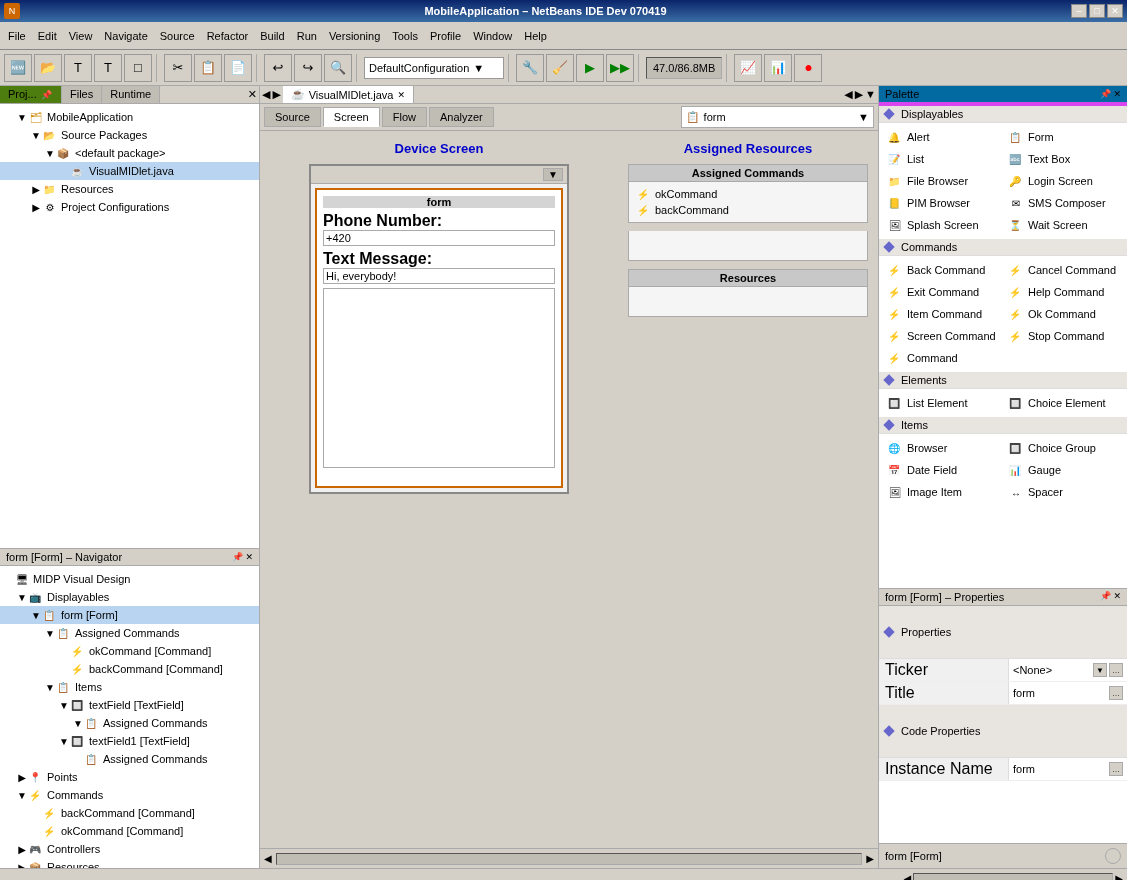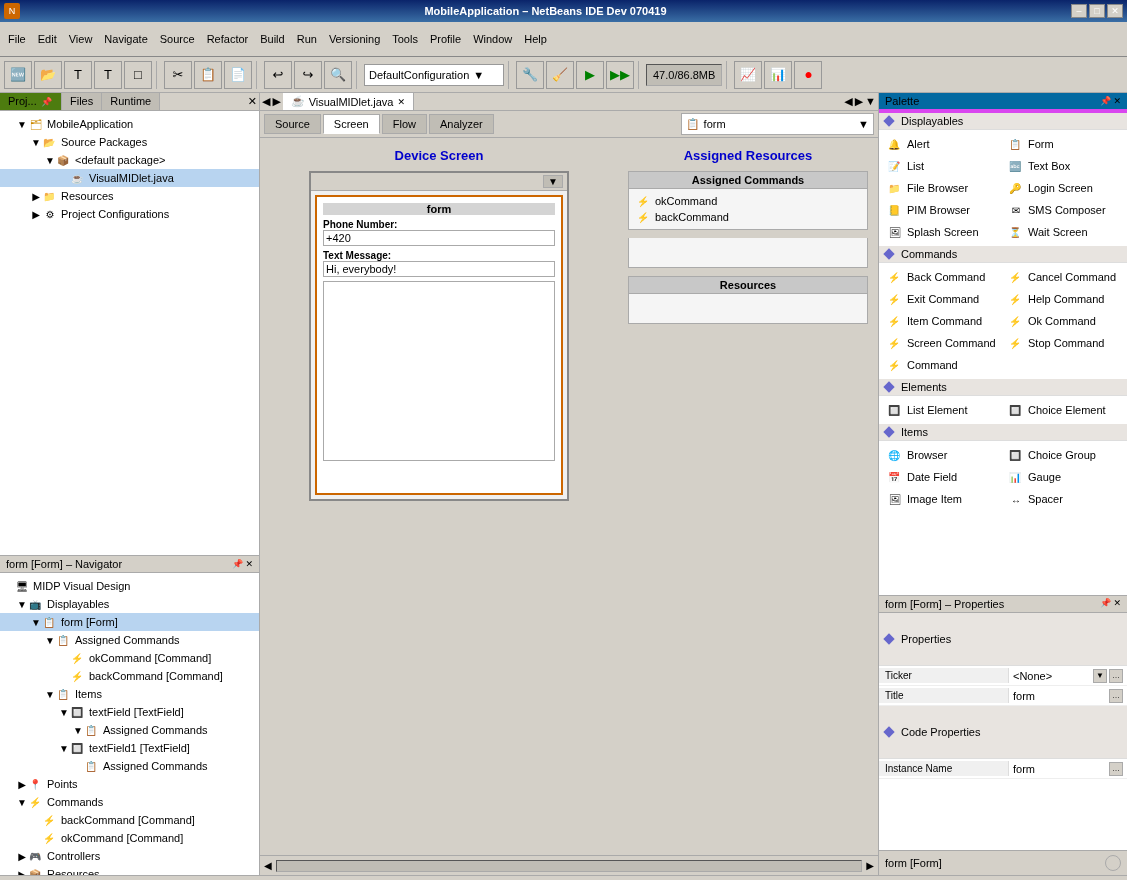--- a/index.html
+++ b/index.html
@@ -5,21 +5,21 @@
     * { box-sizing: border-box; margin: 0; padding: 0; }
     body { font-family: 'Arial', sans-serif; font-size: 11px; background: #d4d0c8; overflow: hidden; width: 1127px; height: 880px; }
     
     
     #titlebar { background: linear-gradient(to bottom, #0a246a, #3a6ea5); color: white; height: 22px; display: flex; align-items: center; justify-content: space-between; padding: 0 4px; }
     #titlebar .title { font-size: 11px; font-weight: bold; flex: 1; text-align: center; }
     #titlebar .controls { display: flex; gap: 2px; }
     #titlebar .controls span { width: 16px; height: 14px; background: #d4d0c8; border: 1px solid #888; display: inline-flex; align-items: center; justify-content: center; font-size: 9px; cursor: pointer; }
 
     
-    #menubar { background: #d4d0c8; height: 35px; display: flex; align-items: center; padding: 0 2px; border-bottom: 1px solid #888; }
+    #menubar { background: #d4d0c8; height: 28px; display: flex; align-items: center; padding: 0 2px; border-bottom: 1px solid #888; }
     #menubar span { padding: 2px 6px; font-size: 11px; cursor: pointer; }
 
     
     #toolbar { background: #d4d0c8; height: 36px; display: flex; align-items: center; padding: 2px 4px; border-bottom: 1px solid #aaa; gap: 2px; }
     .toolbar-btn { width: 28px; height: 28px; background: #d4d0c8; border: 1px solid #999; display: flex; align-items: center; justify-content: center; cursor: pointer; font-size: 13px; }
     .toolbar-sep { width: 4px; height: 28px; border-left: 1px solid #aaa; margin: 0 2px; }
     .toolbar-config { display: flex; align-items: center; border: 1px solid #999; background: white; height: 22px; padding: 0 4px; font-size: 11px; min-width: 140px; }
 
     
     #main { display: flex; height: calc(880px - 22px - 20px - 36px - 20px); }
@@ -52,21 +52,21 @@
     .vtab.active { background: white; border-bottom: 1px solid white; }
 
     
     #design-area { flex: 1; display: flex; overflow: hidden; }
     #device-section { flex: 1; display: flex; flex-direction: column; align-items: center; padding: 10px; background: #d4d0c8; }
     #device-label { color: #0000cc; font-size: 13px; margin-bottom: 8px; font-weight: bold; }
     #device-frame { background: #f0f0f0; border: 2px solid #888; position: relative; width: 260px; }
     #device-header { background: #d4d0c8; border-bottom: 1px solid #aaa; padding: 2px 4px; display: flex; align-items: center; justify-content: flex-end; }
     #device-screen { background: white; border: 2px solid #cc6600; margin: 4px; padding: 6px; min-height: 300px; }
     #form-title { text-align: center; font-size: 11px; font-weight: bold; margin-bottom: 4px; background: #d4d4d4; }
-    .field-label { font-size: 10px; font-weight: bold; }
+    .field-label { font-size: 16px; font-weight: bold; }
     .field-input { width: 100%; border: 1px solid #aaa; font-size: 11px; padding: 1px 2px; margin-bottom: 4px; background: white; }
     #text-area-field { width: 100%; height: 180px; border: 1px solid #aaa; background: white; font-size: 11px; padding: 2px; }
 
     
     #resources-section { width: 260px; display: flex; flex-direction: column; padding: 10px; background: #d4d0c8; }
     #resources-label { color: #0000cc; font-size: 13px; margin-bottom: 8px; font-weight: bold; text-align: center; }
     .res-group { margin-bottom: 8px; }
     .res-header { background: #c8c8c8; border: 1px solid #aaa; padding: 2px 6px; font-size: 11px; font-weight: bold; text-align: center; cursor: pointer; }
     .res-body { background: #f5f5f5; border: 1px solid #aaa; border-top: none; padding: 4px; min-height: 40px; }
     .res-item { display: flex; align-items: center; padding: 1px 4px; font-size: 11px; }
@@ -83,21 +83,21 @@
     .palette-item { display: flex; align-items: center; padding: 2px 4px; font-size: 11px; cursor: pointer; gap: 4px; }
     .palette-item-icon { width: 16px; height: 16px; display: flex; align-items: center; justify-content: center; font-size: 10px; flex-shrink: 0; }
 
     
     #properties-panel { height: 280px; border-top: 1px solid #aaa; display: flex; flex-direction: column; }
     #props-header { background: #d4d0c8; padding: 2px 6px; font-size: 11px; border-bottom: 1px solid #aaa; display: flex; justify-content: space-between; }
     #props-content { flex: 1; overflow-y: auto; background: white; }
     .props-section-header { background: #e8e4e0; padding: 20px 6px; font-size: 11px; display: flex; align-items: center; gap: 4px; border-bottom: 1px solid #ddd; }
     .props-section-header .diamond { width: 8px; height: 8px; background: #6666cc; transform: rotate(45deg); display: inline-block; margin-right: 4px; }
     .prop-row { display: flex; border-bottom: 1px solid #eee; min-height: 20px; align-items: center; }
-    .prop-name { width: 130px; padding: 2px 6px; background: #f0f0f0; border-right: 1px solid #ddd; font-size: 10px; flex-shrink: 0; }
+    .prop-name { width: 130px; padding: 2px 6px; background: #f0f0f0; border-right: 1px solid #ddd; font-size: 16px; flex-shrink: 0; }
     .prop-value { flex: 1; padding: 2px 4px; font-size: 11px; display: flex; align-items: center; gap: 2px; }
     .prop-btn { width: 14px; height: 14px; background: #d4d0c8; border: 1px solid #aaa; font-size: 8px; cursor: pointer; display: flex; align-items: center; justify-content: center; }
     #props-footer { background: #d4d0c8; padding: 4px 6px; font-size: 11px; border-top: 1px solid #aaa; display: flex; align-items: center; justify-content: space-between; }
     #props-footer .circle { width: 16px; height: 16px; border-radius: 50%; background: #d4d0c8; border: 1px solid #aaa; }
 
     
     #bottom-bar { height: 20px; background: #d4d0c8; border-top: 1px solid #aaa; display: flex; align-items: center; padding: 0 4px; font-size: 10px; }
     .scroll-track { flex: 1; height: 12px; background: #c0bdb5; border: 1px inset #aaa; margin: 0 4px; }
     .icon-java { color: #cc4444; }
     .icon-package { color: #4080cc; }

